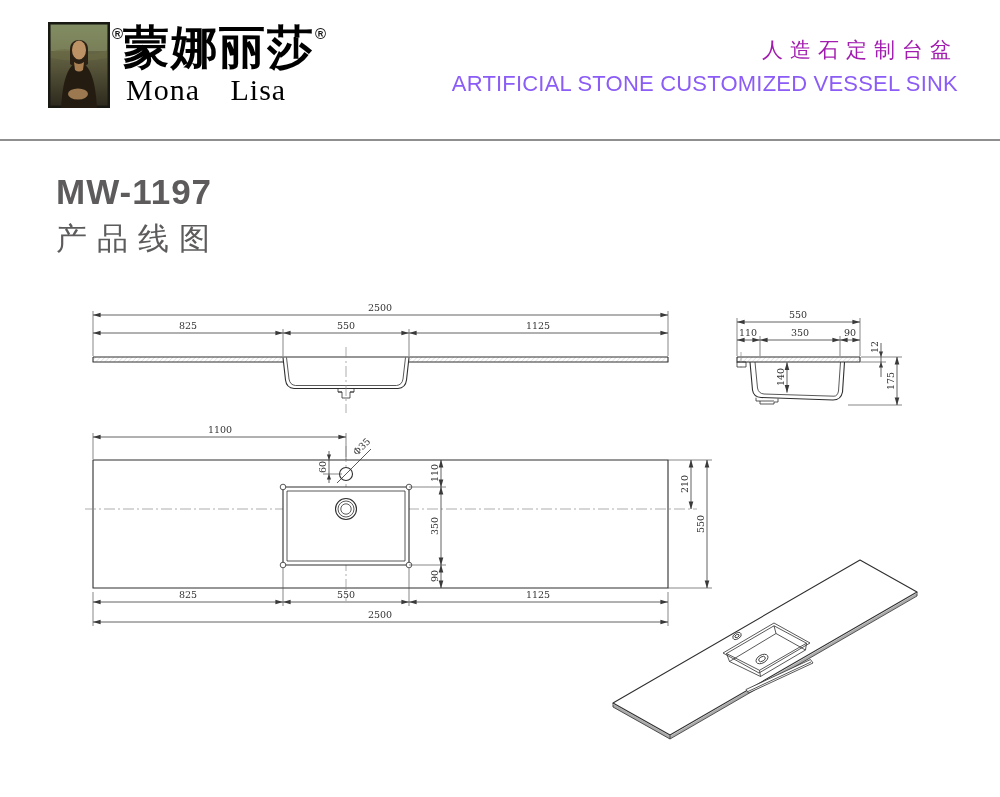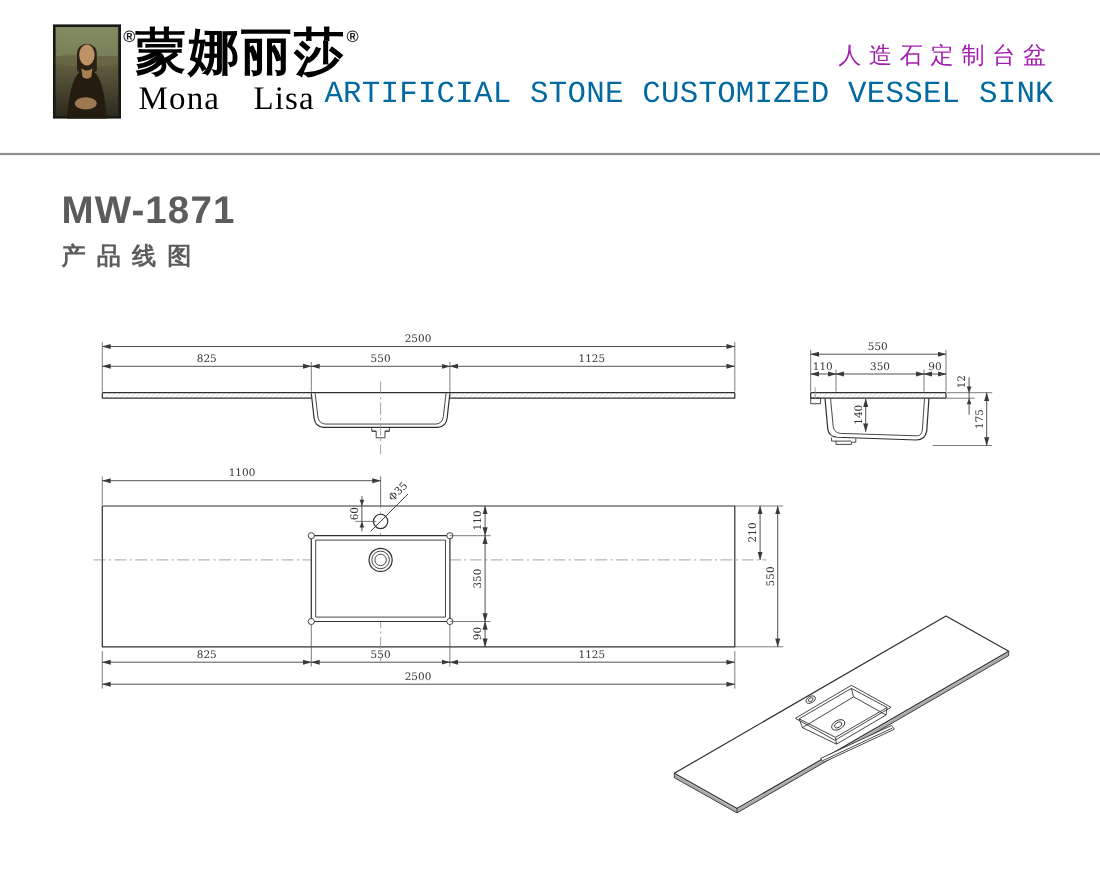--- a/index.html
+++ b/index.html
@@ -11,25 +11,25 @@
   .logo-img{position:absolute;left:48px;top:22px;width:62px;height:86px;}
   .brand{position:absolute;left:112px;top:22px;width:230px;}
   .brand-cn-row{display:flex;align-items:flex-start;}
   .reg{font-size:15px;line-height:15px;font-weight:700;margin-top:4px;}
   .brand-cn{font-size:46px;line-height:50px;font-weight:900;letter-spacing:2px;
             font-family:"DejaVu Serif","Liberation Serif",serif;color:#000;}
   .brand-en{font-size:30px;font-weight:400;letter-spacing:1px;word-spacing:22px;
             font-family:"Liberation Serif",serif;color:#000;margin-top:1px;margin-left:14px;}
   .head-right{position:absolute;right:42px;top:36px;text-align:right;}
   .head-cn{font-size:21px;letter-spacing:7px;color:#a21caf;}
-  .head-en{font-size:28px;color:#0369a1;margin-top:7px;letter-spacing:0.2px;font-family:Liberation Mono, monospace;}
+  .head-en{font-size:22px;color:#8b5cf6;margin-top:7px;letter-spacing:0.2px;}
   
   .title-block{position:absolute;left:56px;top:172px;color:#5d5b5b;}
   .model{font-size:35px;font-weight:700;letter-spacing:1px;}
-  .subtitle{font-size:22px;font-weight:700;letter-spacing:10px;margin-top:6px;}
+  .subtitle{font-size:31px;font-weight:400;letter-spacing:10px;margin-top:6px;}
   
   svg.draw{position:absolute;left:0;top:0;width:1000px;height:797px;}
   .ol{stroke:#2f2f2f;stroke-width:1.1;fill:none;stroke-linejoin:round;}   
   .ol2{stroke:#2f2f2f;stroke-width:0.8;fill:none;stroke-linejoin:round;}  
   .fillw{fill:#ffffff;}
   .ext{stroke:#555;stroke-width:0.7;fill:none;}                            
   .diml{stroke:#3a3a3a;stroke-width:0.8;fill:none;}                        
   .cl{stroke:#8a8a8a;stroke-width:0.7;fill:none;stroke-dasharray:11 3 2 3;}
   .gray-edge{stroke:#ababab;stroke-width:2.6;fill:none;stroke-linejoin:round;stroke-linecap:round;}
   text.dim{font-family:"DejaVu Serif","Liberation Serif",serif;font-size:9.5px;fill:#333;}
@@ -66,21 +66,21 @@
     <div class="brand-en">Mona Lisa</div>
   </div>
   <div class="head-right">
     <div class="head-cn">人造石定制台盆</div>
     <div class="head-en">ARTIFICIAL STONE CUSTOMIZED VESSEL SINK</div>
   </div>
 </div>
 <div class="divider"></div>
 
 <div class="title-block">
-  <div class="model">MW-1871</div>
+  <div class="model">MW-1197</div>
   <div class="subtitle">产品线图</div>
 </div>
 
 <svg class="draw" viewBox="0 0 1000 797">
   <defs>
     <marker id="ar" viewBox="0 0 10 10" refX="9.5" refY="5" markerWidth="10" markerHeight="10" orient="auto-start-reverse">
       <path d="M0,2.1 L10,5 L0,7.9 Z" fill="#3a3a3a"></path>
     </marker>
     <pattern id="hatch" width="3.2" height="3.2" patternUnits="userSpaceOnUse" patternTransform="rotate(45)">
       <line x1="0" y1="0" x2="0" y2="3.2" stroke="#b3b3b3" stroke-width="0.6"></line>

